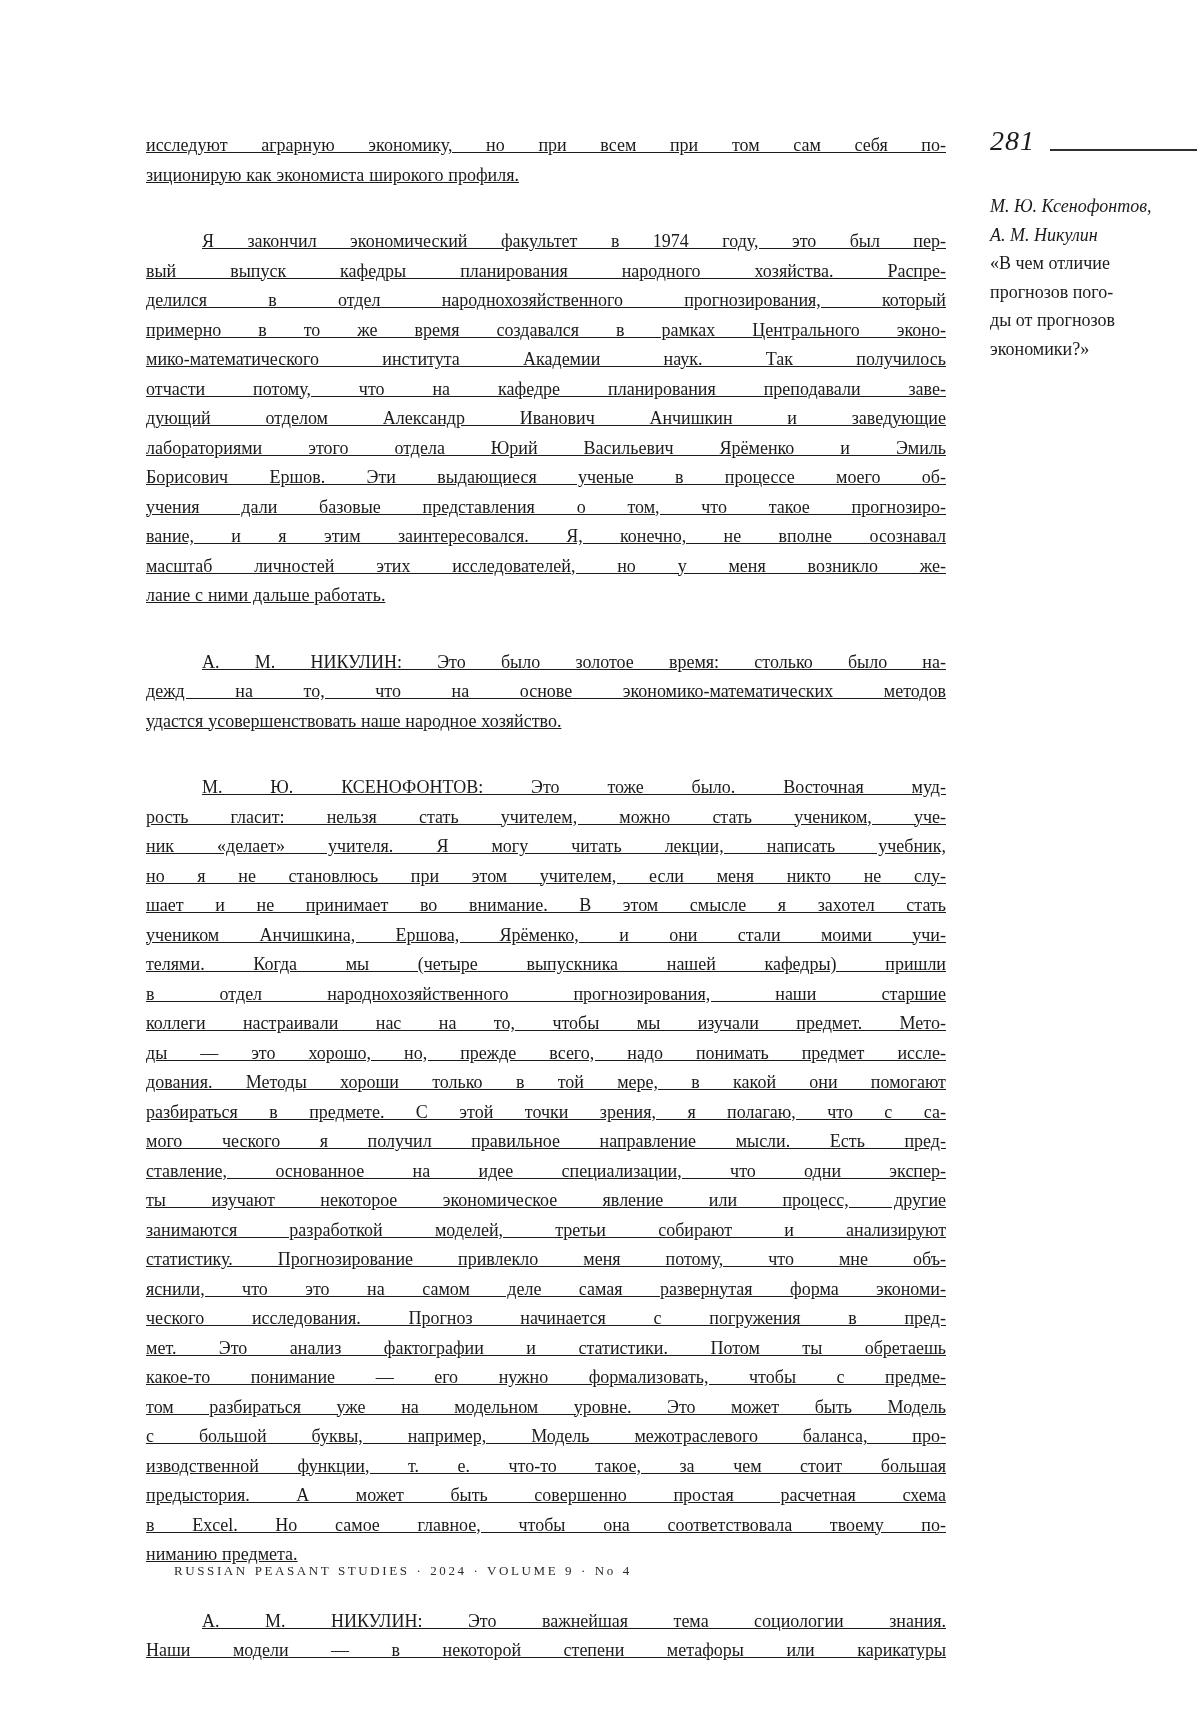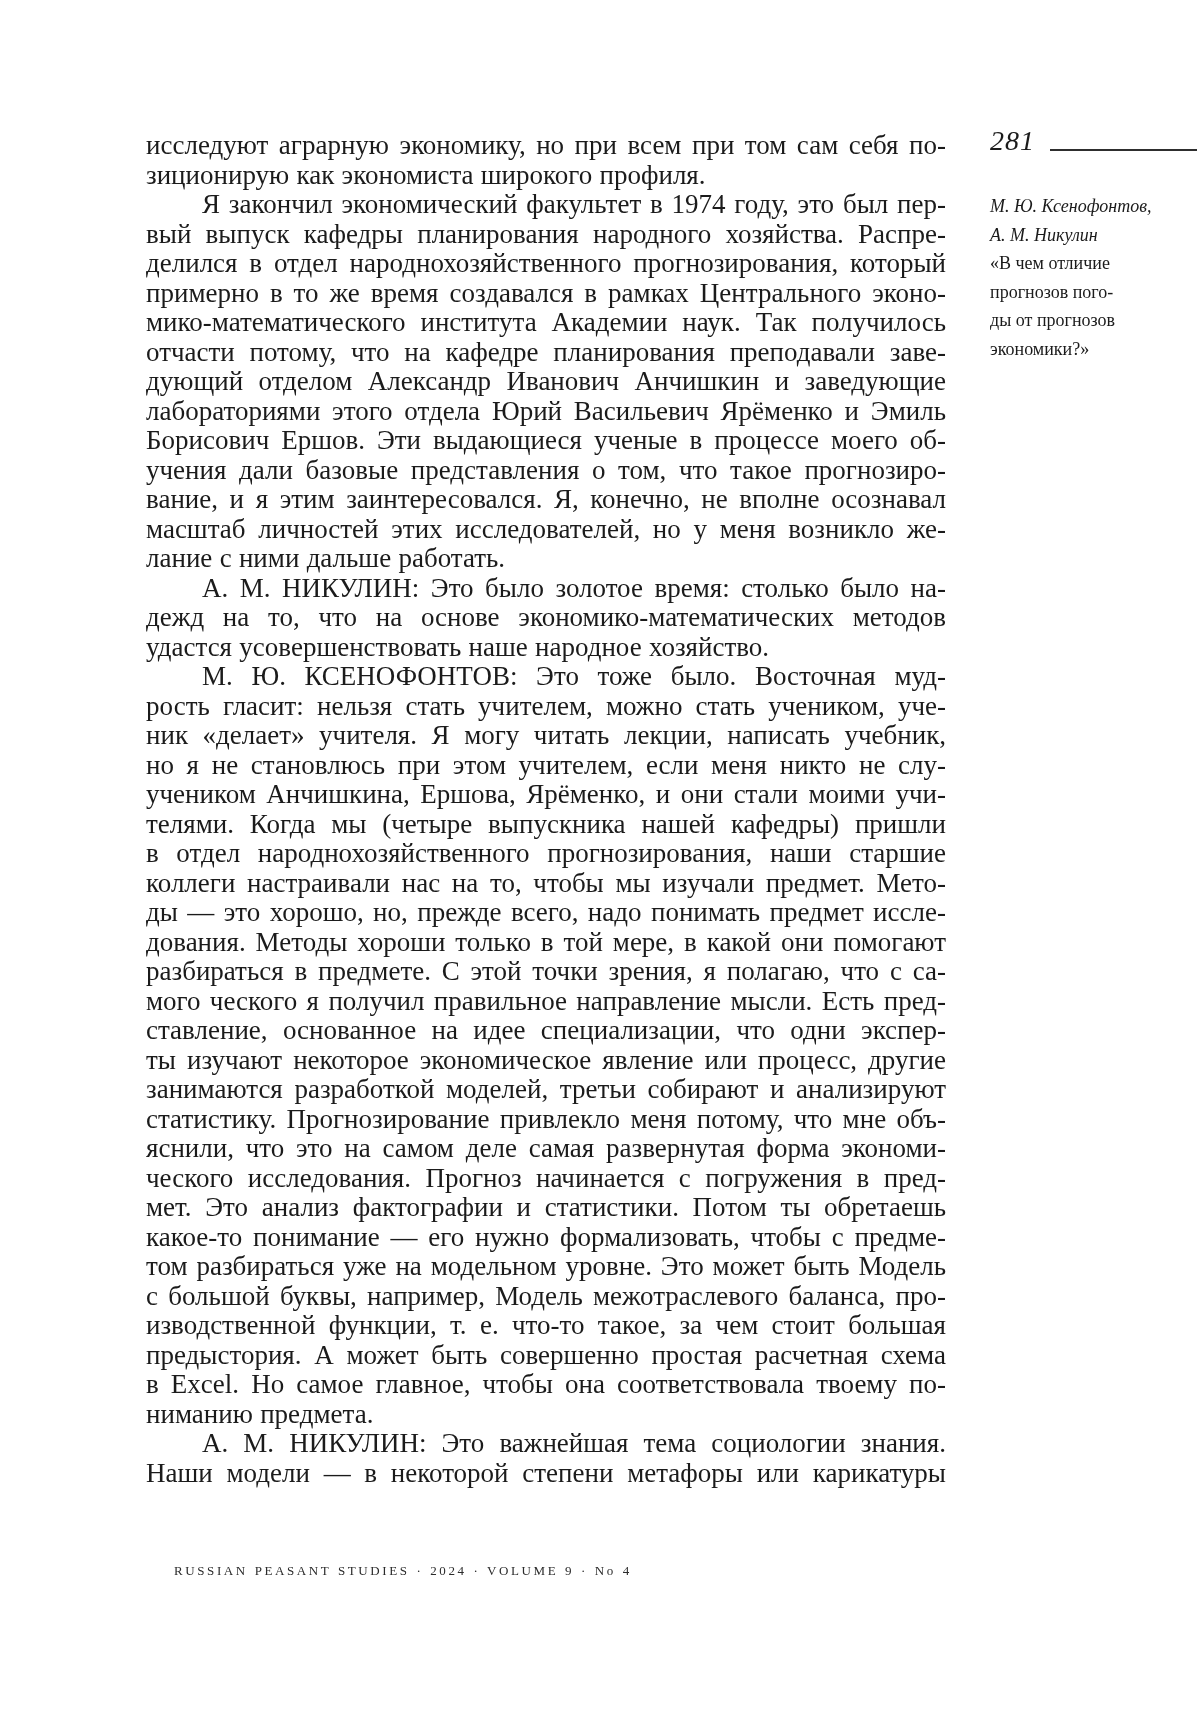--- a/index.html
+++ b/index.html
@@ -16,30 +16,31 @@
     background: #ffffff;
     overflow: hidden;
   }
   
   .body-text {
     position: absolute;
     left: 146px; top: 131px;
     width: 800px;
   }
   .line {
-    font-size: 27px;
+    font-size: 18px;
     line-height: 29.5px;
     height: 29.5px;
     overflow: hidden;
     text-align: justify;
     text-align-last: left;
     word-spacing: 0.02em;
+    text-decoration: underline;
   }
   .line.fill { text-align-last: justify; }
-  .line.indent { text-indent: 56px; }
+  .line.indent { text-indent: 56px; margin-top: 37px; }
   
   .page-number {
     position: absolute;
     left: 990px; top: 126px;
     font-size: 28px;
     line-height: 29px;
     font-style: italic;
     letter-spacing: 1px;
     text-align: center;
   }
@@ -106,20 +107,21 @@
       <div class="line fill">вание, и я этим заинтересовался. Я, конечно, не вполне осознавал</div>
       <div class="line fill">масштаб личностей этих исследователей, но у меня возникло же-</div>
       <div class="line">лание с ними дальше работать.</div>
       <div class="line indent fill">А. М. НИКУЛИН: Это было золотое время: столько было на-</div>
       <div class="line fill">дежд на то, что на основе экономико-математических методов</div>
       <div class="line">удастся усовершенствовать наше народное хозяйство.</div>
       <div class="line indent fill">М. Ю. КСЕНОФОНТОВ: Это тоже было. Восточная муд-</div>
       <div class="line fill">рость гласит: нельзя стать учителем, можно стать учеником, уче-</div>
       <div class="line fill">ник «делает» учителя. Я могу читать лекции, написать учебник,</div>
       <div class="line fill">но я не становлюсь при этом учителем, если меня никто не слу-</div>
+      <div class="line fill">шает и не принимает во внимание. В этом смысле я захотел стать</div>
       <div class="line fill">учеником Анчишкина, Ершова, Ярёменко, и они стали моими учи-</div>
       <div class="line fill">телями. Когда мы (четыре выпускника нашей кафедры) пришли</div>
       <div class="line fill">в отдел народнохозяйственного прогнозирования, наши старшие</div>
       <div class="line fill">коллеги настраивали нас на то, чтобы мы изучали предмет. Мето-</div>
       <div class="line fill">ды — это хорошо, но, прежде всего, надо понимать предмет иссле-</div>
       <div class="line fill">дования. Методы хороши только в той мере, в какой они помогают</div>
       <div class="line fill">разбираться в предмете. С этой точки зрения, я полагаю, что с са-</div>
       <div class="line fill">мого ческого я получил правильное направление мысли. Есть пред-</div>
       <div class="line fill">ставление, основанное на идее специализации, что одни экспер-</div>
       <div class="line fill">ты изучают некоторое экономическое явление или процесс, другие</div>

